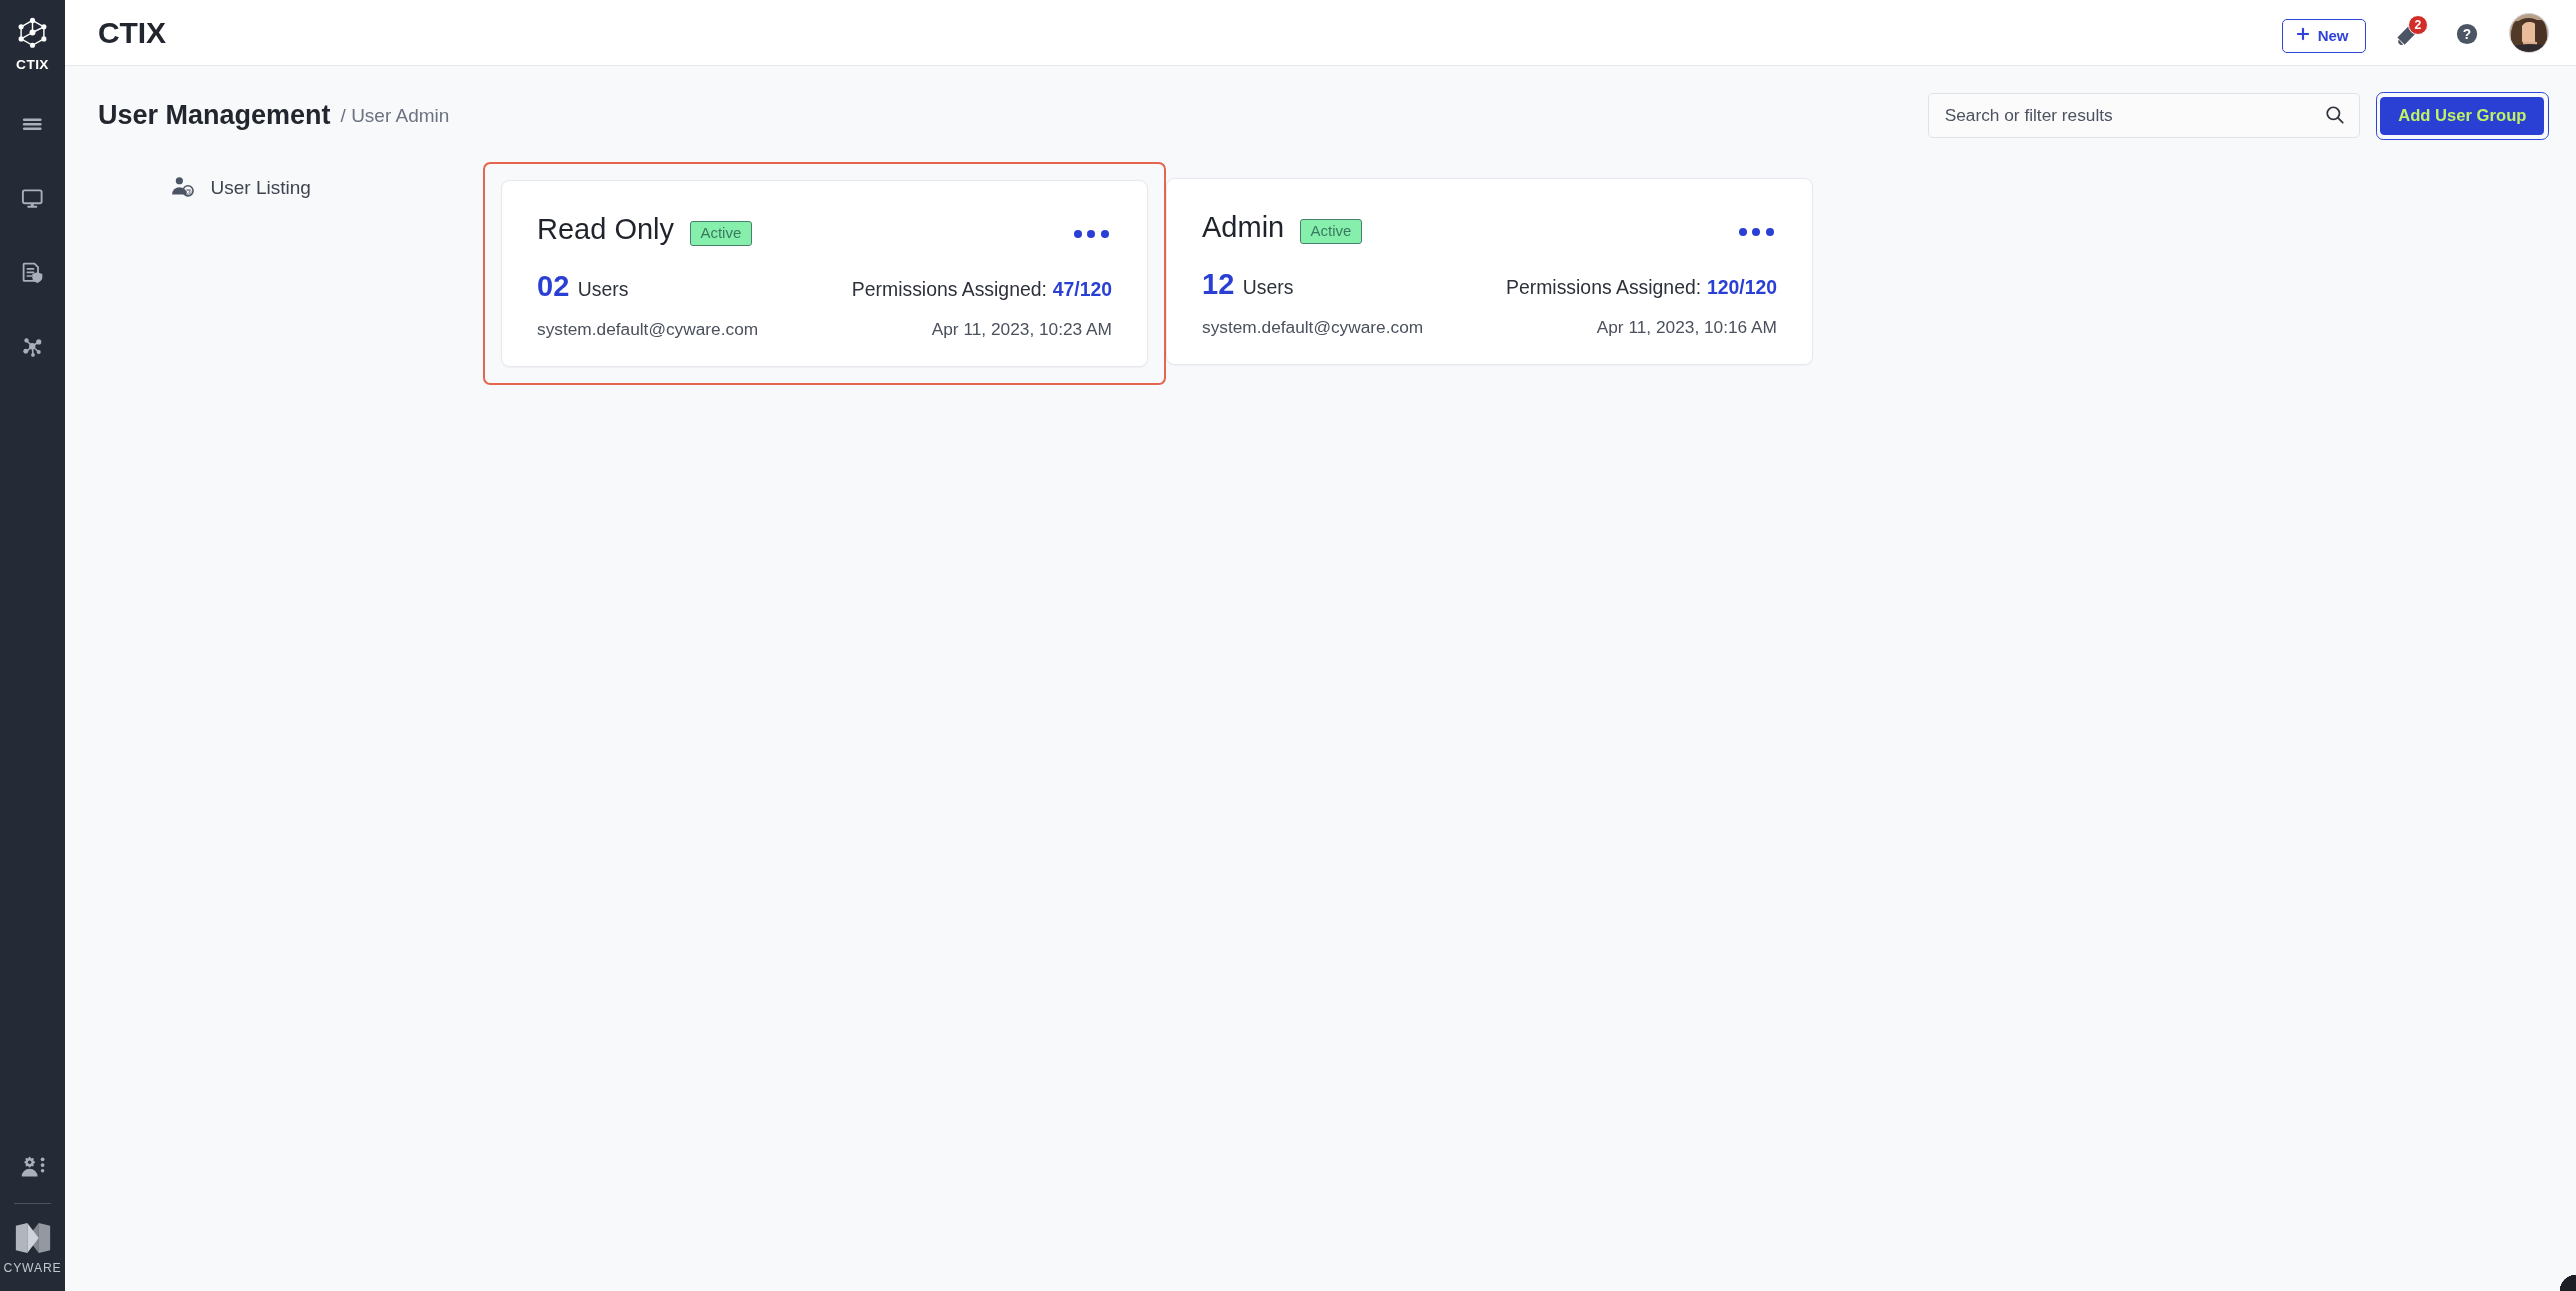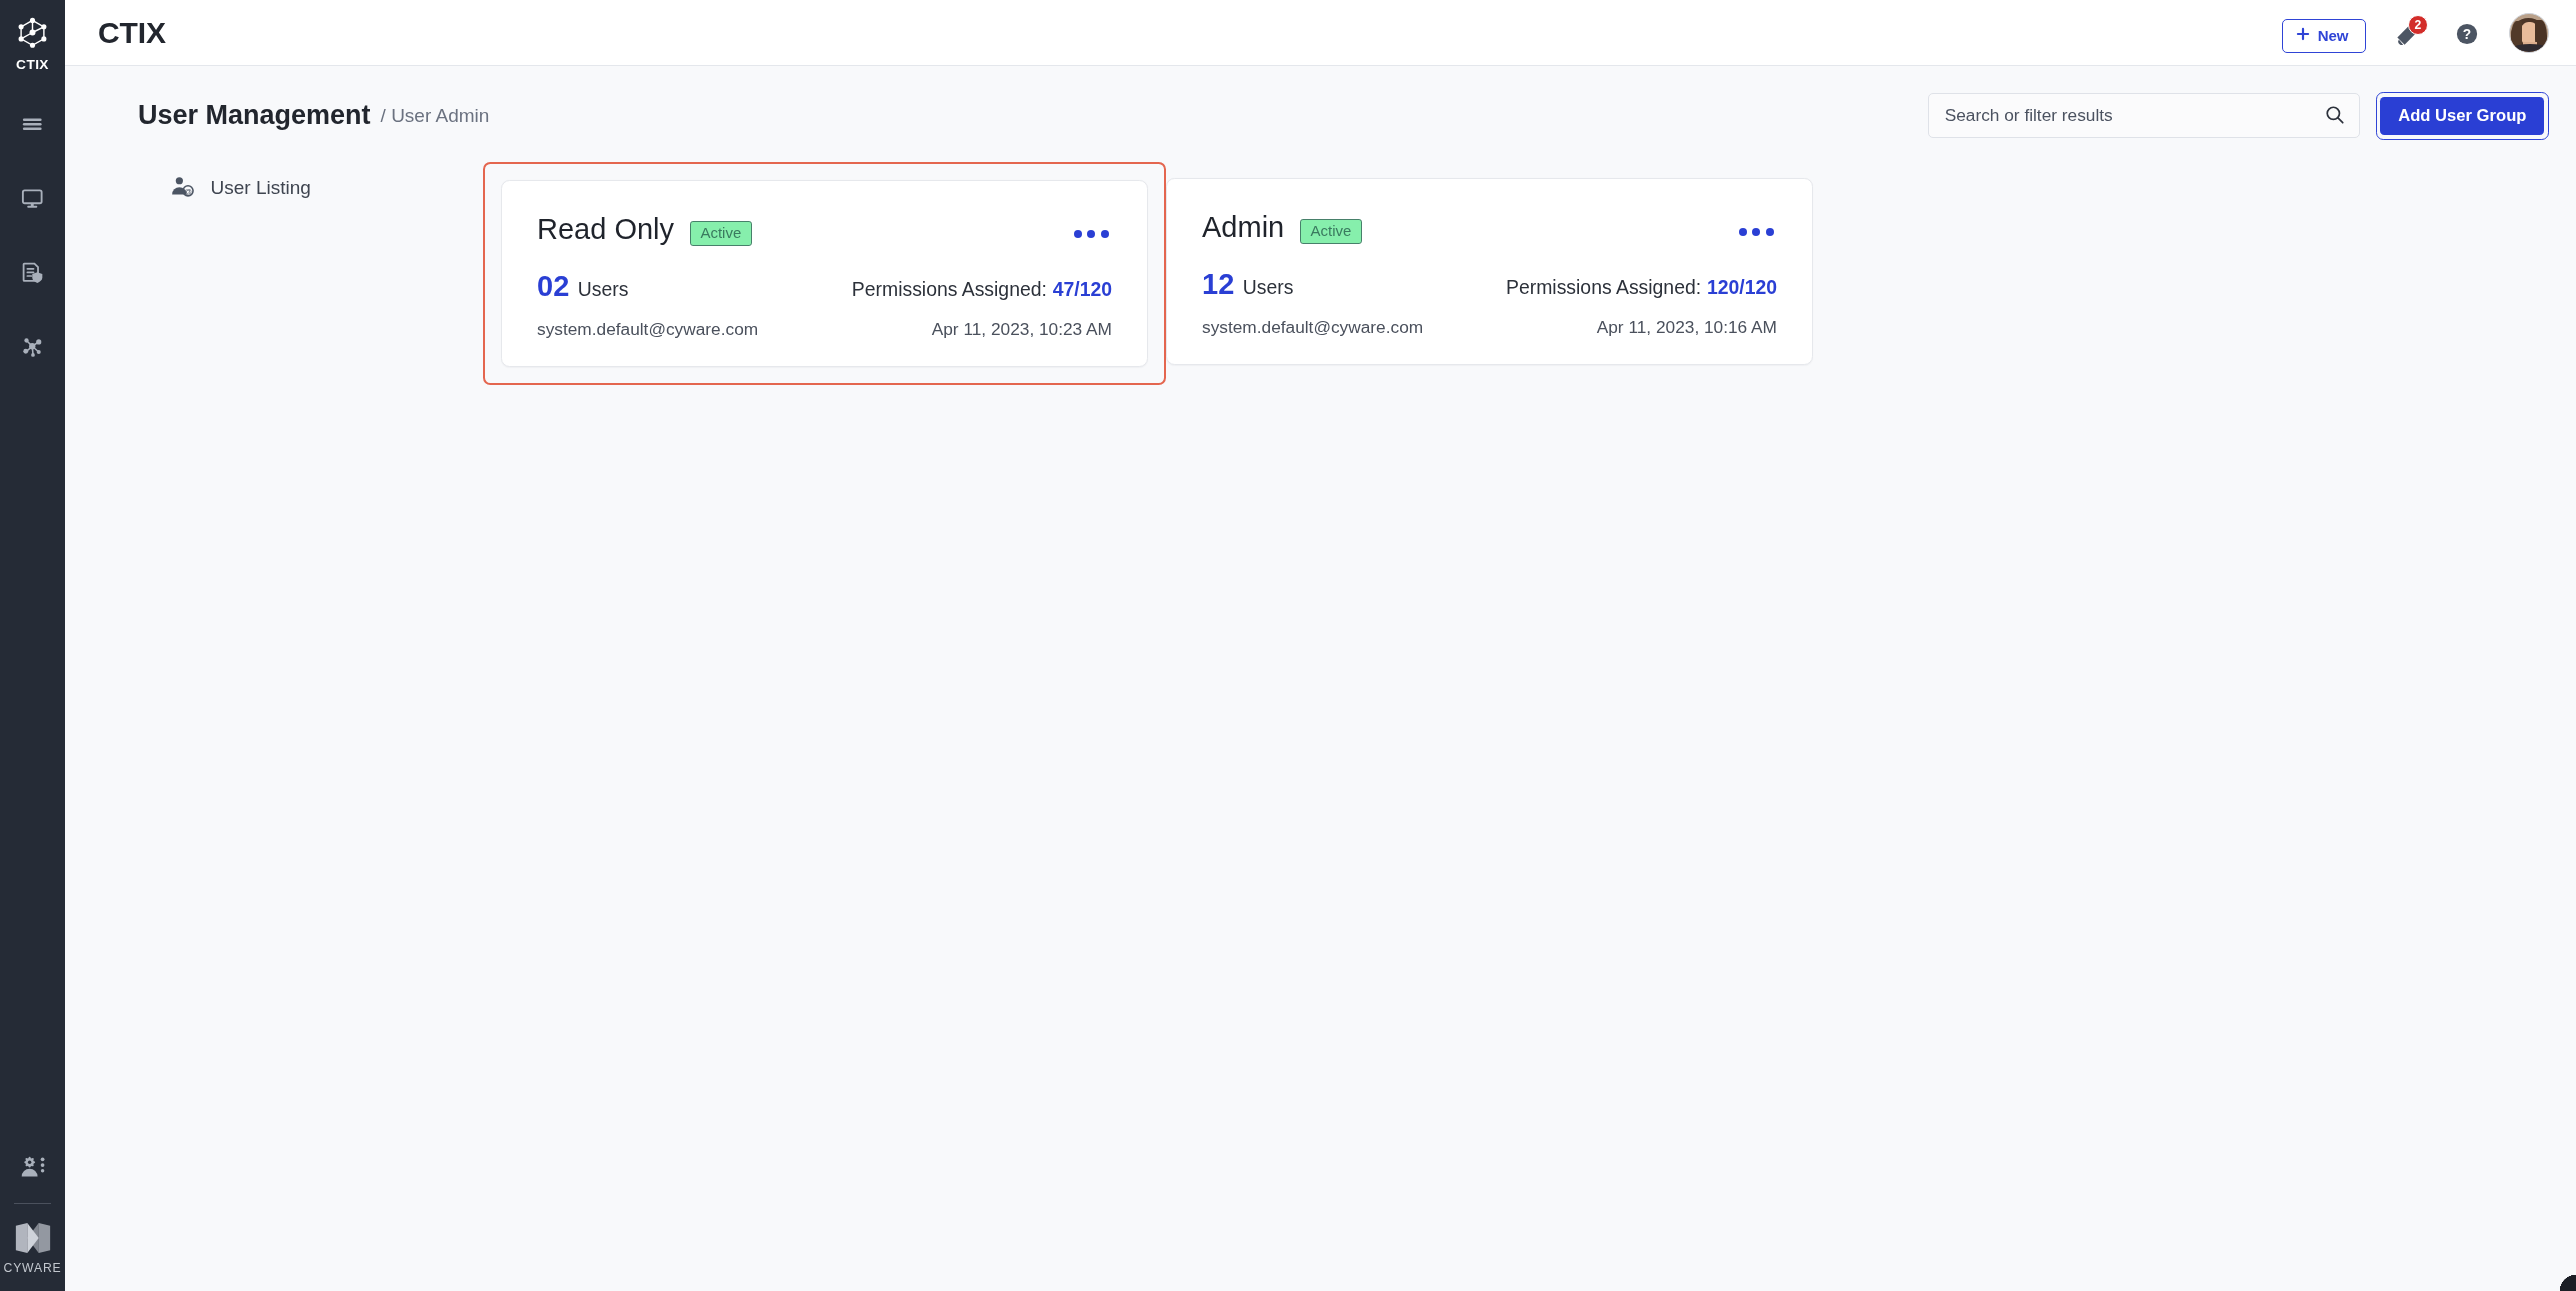--- a/index.html
+++ b/index.html
@@ -69,38 +69,38 @@
   .avatar .face { position:absolute; left:10px; top:8.6px; width:19px; height:24px; border-radius:46% 46% 50% 50%; background:#e8bb9a; }
   .avatar .hair-l { position:absolute; left:0.7px; top:7.2px; width:11.5px; height:32px; border-radius:50% 10% 40% 40%; background:#523a29; }
   .avatar .hair-r { position:absolute; right:0.7px; top:6.5px; width:12.2px; height:32px; border-radius:10% 50% 40% 40%; background:#4a3325; }
   .avatar .neck { position:absolute; left:13px; bottom:0; width:14.4px; height:10px; background:#dcae8d; }
   .avatar .shirt { position:absolute; left:4.3px; bottom:0; width:32px; height:7.2px; border-radius:50% 50% 0 0; background:#2f2a2f; }
 
   
   .content { flex: 1 1 auto; background: #f8f9fb; position: relative; min-height: 0; }
 
   .page-head { display: flex; align-items: center; padding: 26px 27px 0 33px; }
-  .page-title { font-size: 27px; font-weight: 700; color: #22262e; margin-left: 40px; }
+  .page-title { font-size: 27px; font-weight: 700; color: #22262e; }
   .breadcrumb { font-size: 19px; color: #6b7280; margin-left: 10px; font-weight: 400; }
   .page-head-spacer { flex: 1 1 auto; }
   .page-head-right { display: flex; align-items: center; gap: 16px; }
 
   .search-wrap {
     width: 432px; height: 45px; background: #fbfbfc;
     border: 1px solid #dfe2e8; border-radius: 5px;
     display: flex; align-items: center; padding: 0 13px 0 16px;
   }
   .search-wrap input {
     flex: 1 1 auto; border: none; outline: none; background: transparent;
     font-size: 17.3px; color: #3b4250; font-family: "Liberation Sans", sans-serif;
   }
   .search-wrap input::placeholder { color: #4b5260; }
   .btn-primary-wrap { padding: 3.6px; border: 1.2px solid #2f44d6; border-radius: 7.2px; }
   .btn-primary {
-    background: #2a3fd4; color: #ffffff; border: none; border-radius: 4.3px;
+    background: #2a3fd4; color: #bef264; border: none; border-radius: 4.3px;
     font-size: 16.6px; font-weight: 700; padding: 9.4px 18px; cursor: pointer;
     white-space: nowrap; font-family: "Liberation Sans", sans-serif;
   }
 
   
   .body-cols { display: flex; padding: 21.6px 0 0 0; }
   .subnav { width: 418px; flex: 0 0 418px; padding-left: 86px; padding-right: 40px; }
   .subnav-item {
     display: flex; align-items: center; gap: 16px;
     height: 52px; padding: 0 19px; border-radius: 5.8px;

